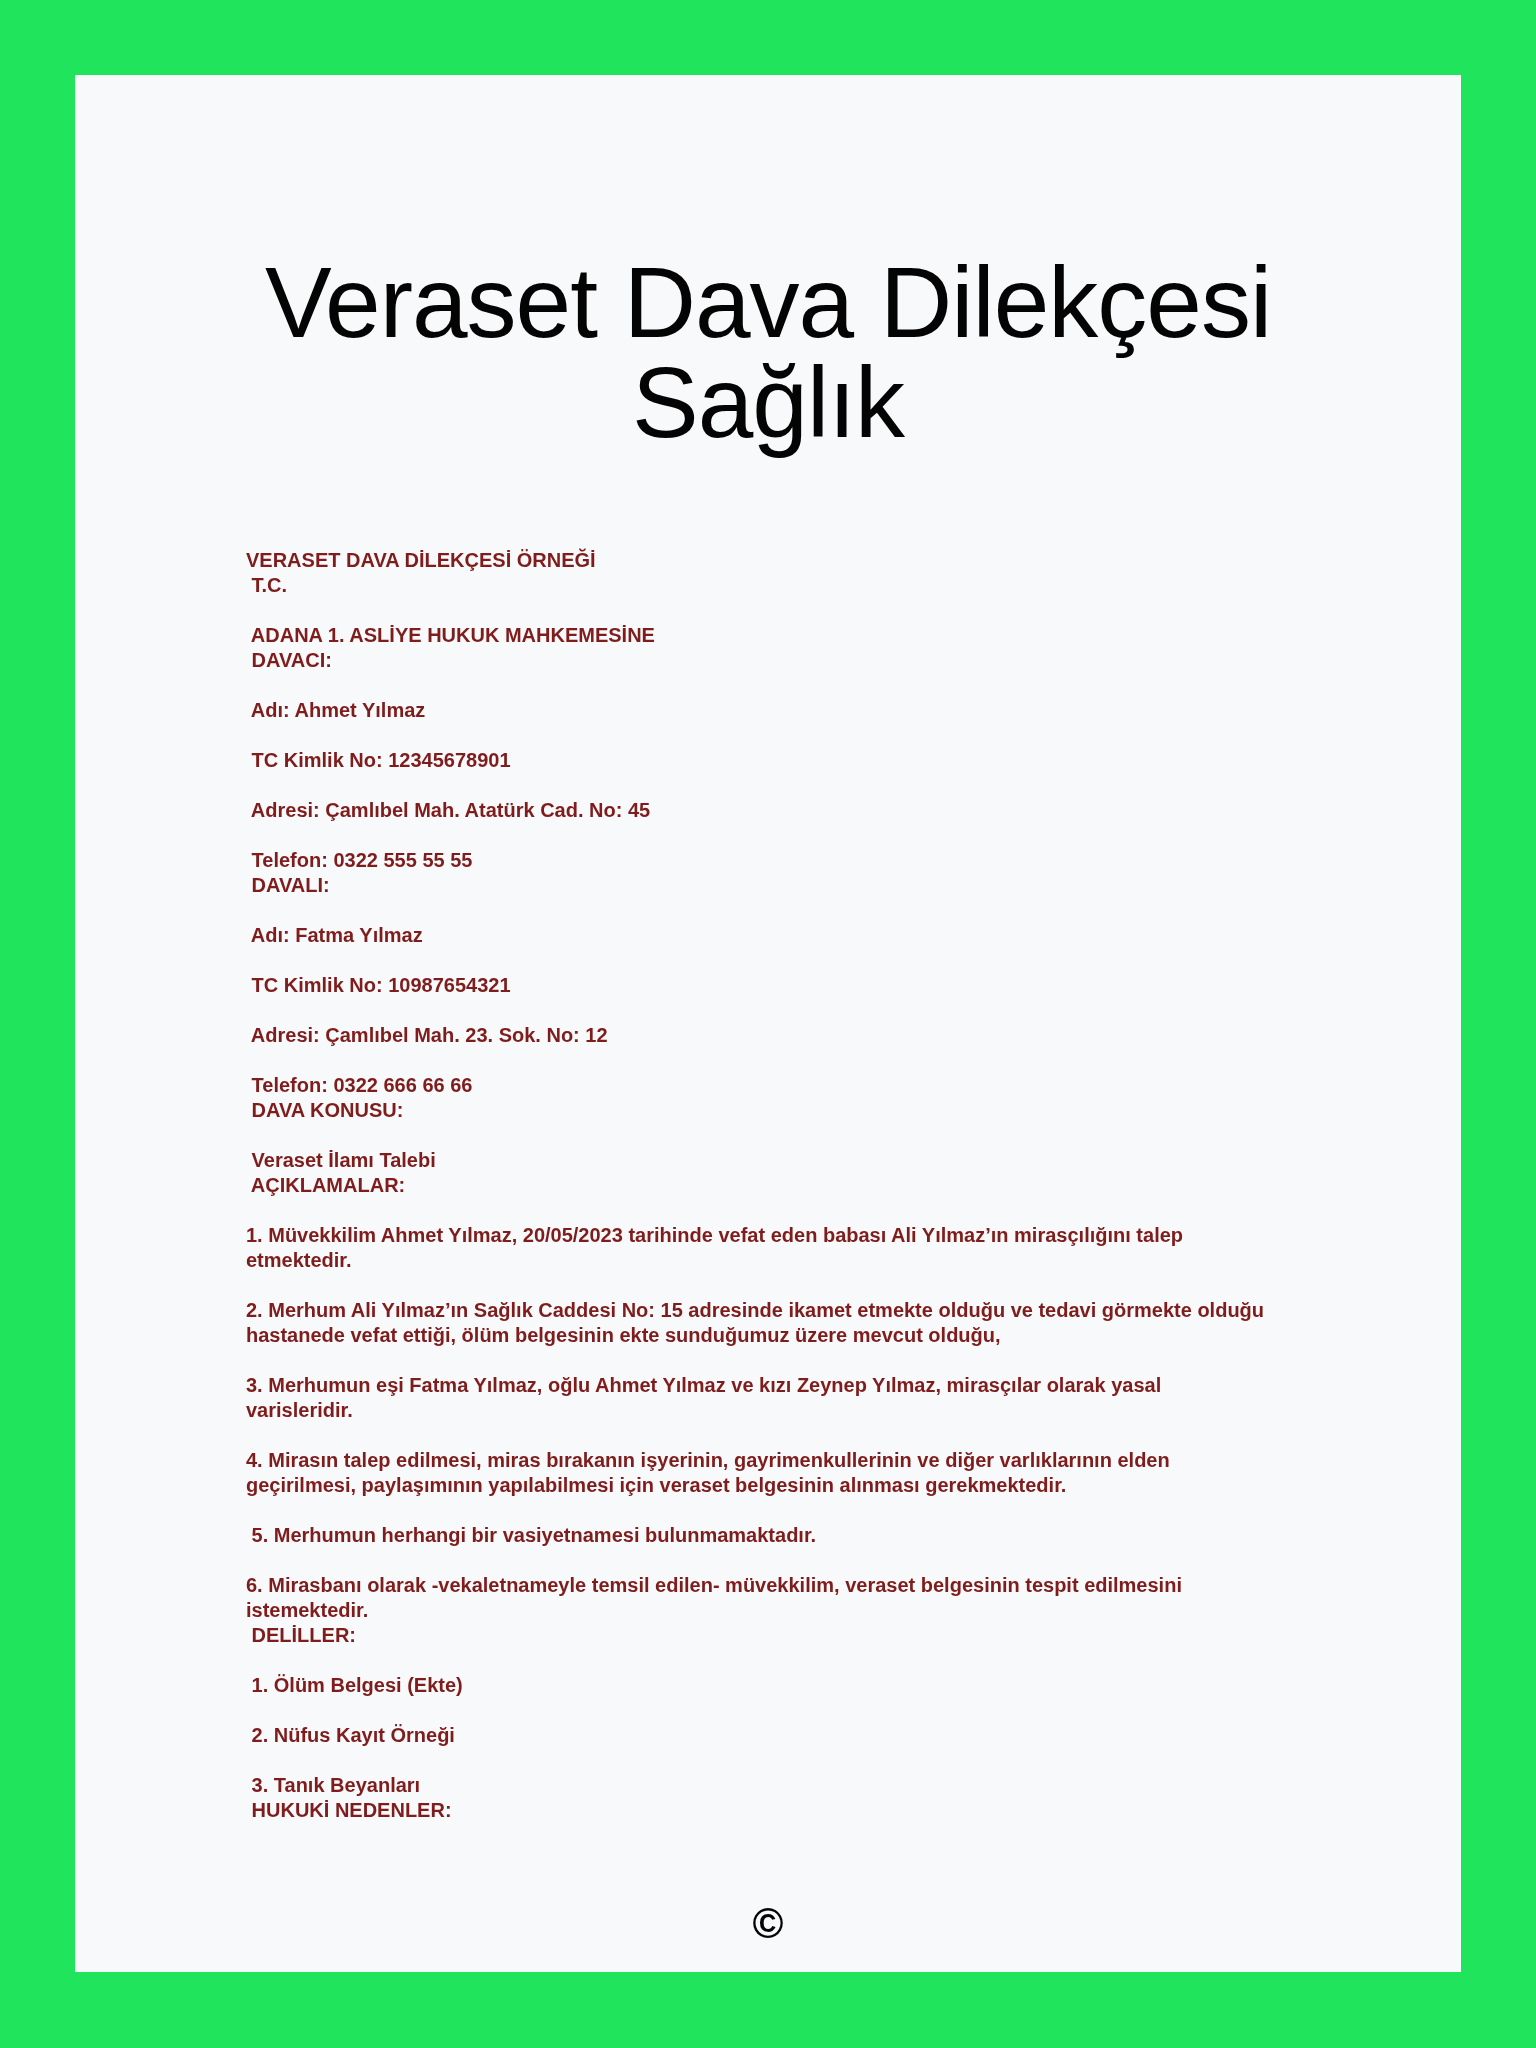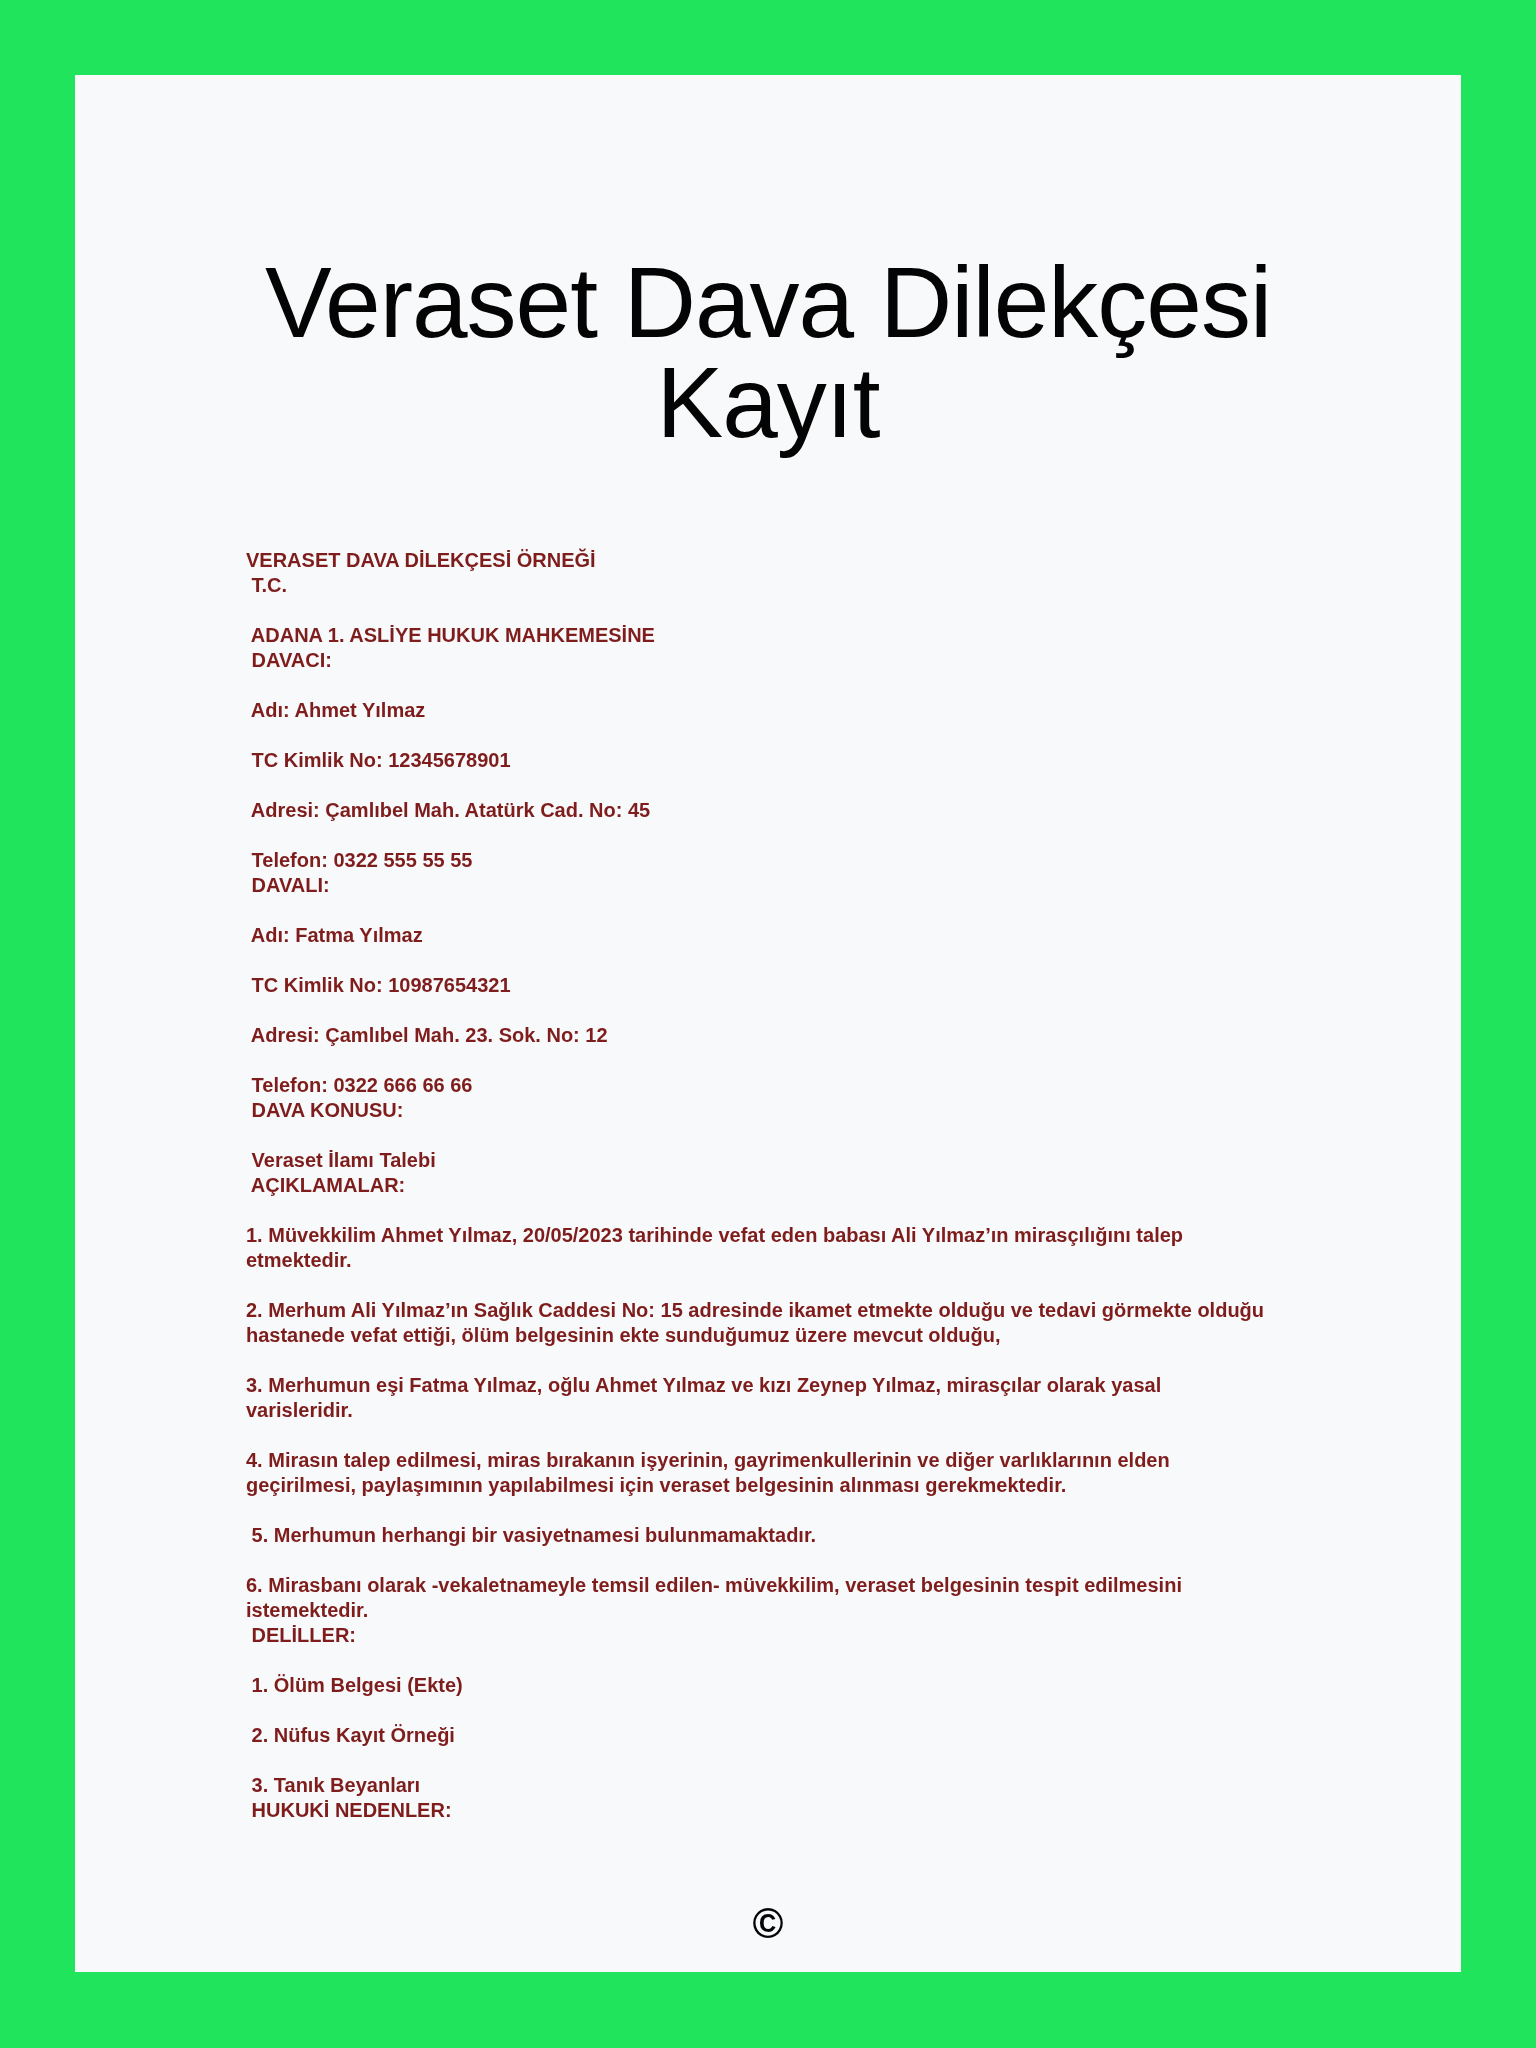--- a/index.html
+++ b/index.html
@@ -60,19 +60,19 @@
     font-size: 42px;
     line-height: 46px;
     color: #050505;
   }
 </style>
 </head>
 <body>
 
 <div class="page">
 
-  <h1 class="title"><span>Veraset Dava Dilekçesi</span><br><span>Kayıt</span></h1>
+  <h1 class="title"><span>Veraset Dava Dilekçesi</span><br><span>Sağlık</span></h1>
 
   <div class="doc"><div class="line">VERASET DAVA DİLEKÇESİ ÖRNEĞİ</div><div class="line"> T.C.</div><div class="line"></div><div class="line"> ADANA 1. ASLİYE HUKUK MAHKEMESİNE</div><div class="line"> DAVACI:</div><div class="line"></div><div class="line"> Adı: Ahmet Yılmaz</div><div class="line"></div><div class="line"> TC Kimlik No: 12345678901</div><div class="line"></div><div class="line"> Adresi: Çamlıbel Mah. Atatürk Cad. No: 45</div><div class="line"></div><div class="line"> Telefon: 0322 555 55 55</div><div class="line"> DAVALI:</div><div class="line"></div><div class="line"> Adı: Fatma Yılmaz</div><div class="line"></div><div class="line"> TC Kimlik No: 10987654321</div><div class="line"></div><div class="line"> Adresi: Çamlıbel Mah. 23. Sok. No: 12</div><div class="line"></div><div class="line"> Telefon: 0322 666 66 66</div><div class="line"> DAVA KONUSU:</div><div class="line"></div><div class="line"> Veraset İlamı Talebi</div><div class="line"> AÇIKLAMALAR:</div><div class="line"></div><div class="line">1. Müvekkilim Ahmet Yılmaz, 20/05/2023 tarihinde vefat eden babası Ali Yılmaz’ın mirasçılığını talep</div><div class="line">etmektedir.</div><div class="line"></div><div class="line">2. Merhum Ali Yılmaz’ın Sağlık Caddesi No: 15 adresinde ikamet etmekte olduğu ve tedavi görmekte olduğu</div><div class="line">hastanede vefat ettiği, ölüm belgesinin ekte sunduğumuz üzere mevcut olduğu,</div><div class="line"></div><div class="line">3. Merhumun eşi Fatma Yılmaz, oğlu Ahmet Yılmaz ve kızı Zeynep Yılmaz, mirasçılar olarak yasal</div><div class="line">varisleridir.</div><div class="line"></div><div class="line">4. Mirasın talep edilmesi, miras bırakanın işyerinin, gayrimenkullerinin ve diğer varlıklarının elden</div><div class="line">geçirilmesi, paylaşımının yapılabilmesi için veraset belgesinin alınması gerekmektedir.</div><div class="line"></div><div class="line"> 5. Merhumun herhangi bir vasiyetnamesi bulunmamaktadır.</div><div class="line"></div><div class="line">6. Mirasbanı olarak -vekaletnameyle temsil edilen- müvekkilim, veraset belgesinin tespit edilmesini</div><div class="line">istemektedir.</div><div class="line"> DELİLLER:</div><div class="line"></div><div class="line"> 1. Ölüm Belgesi (Ekte)</div><div class="line"></div><div class="line"> 2. Nüfus Kayıt Örneği</div><div class="line"></div><div class="line"> 3. Tanık Beyanları</div><div class="line"> HUKUKİ NEDENLER:</div></div>
 
   <div class="copyright">©</div>
 
 </div>
 
 </body></html>

